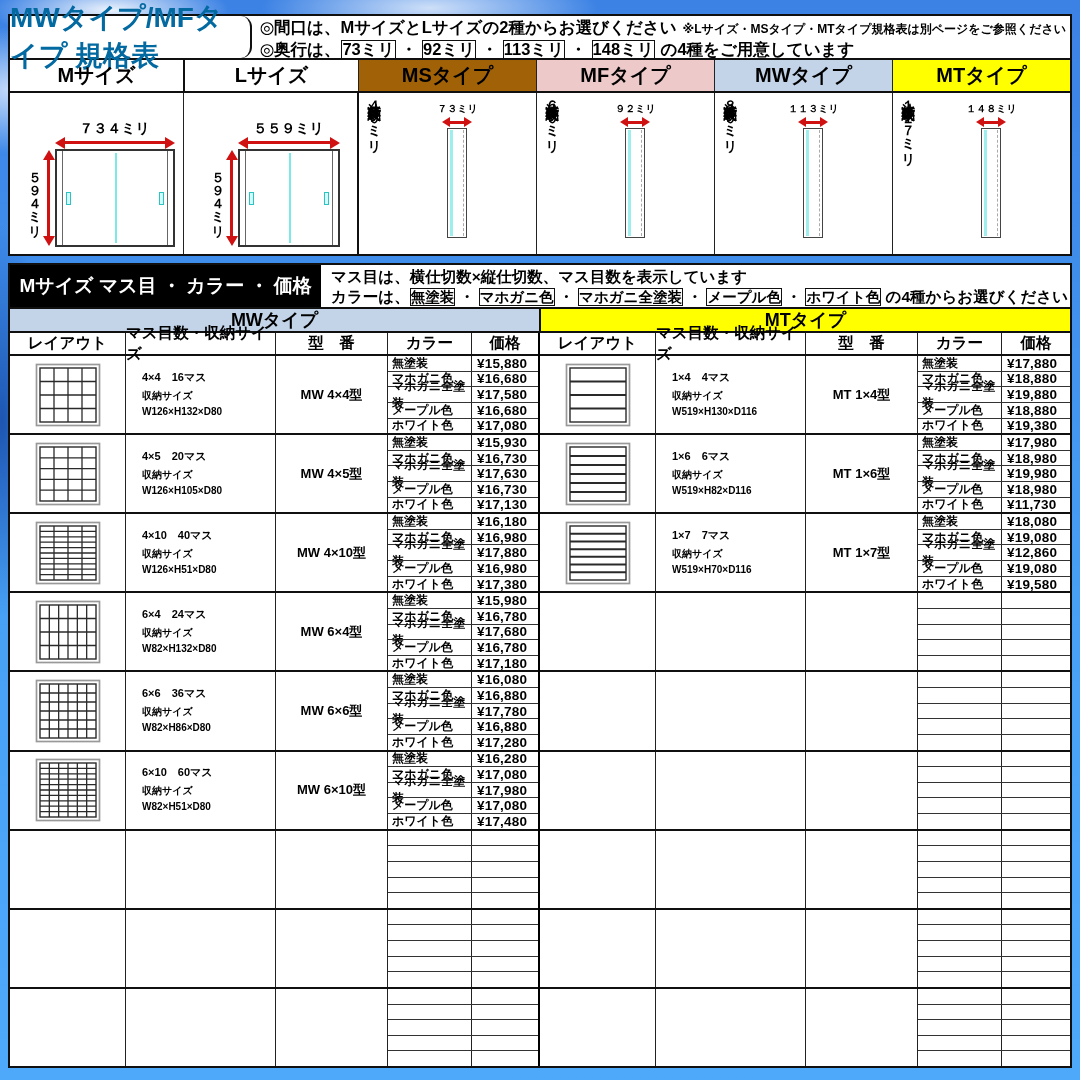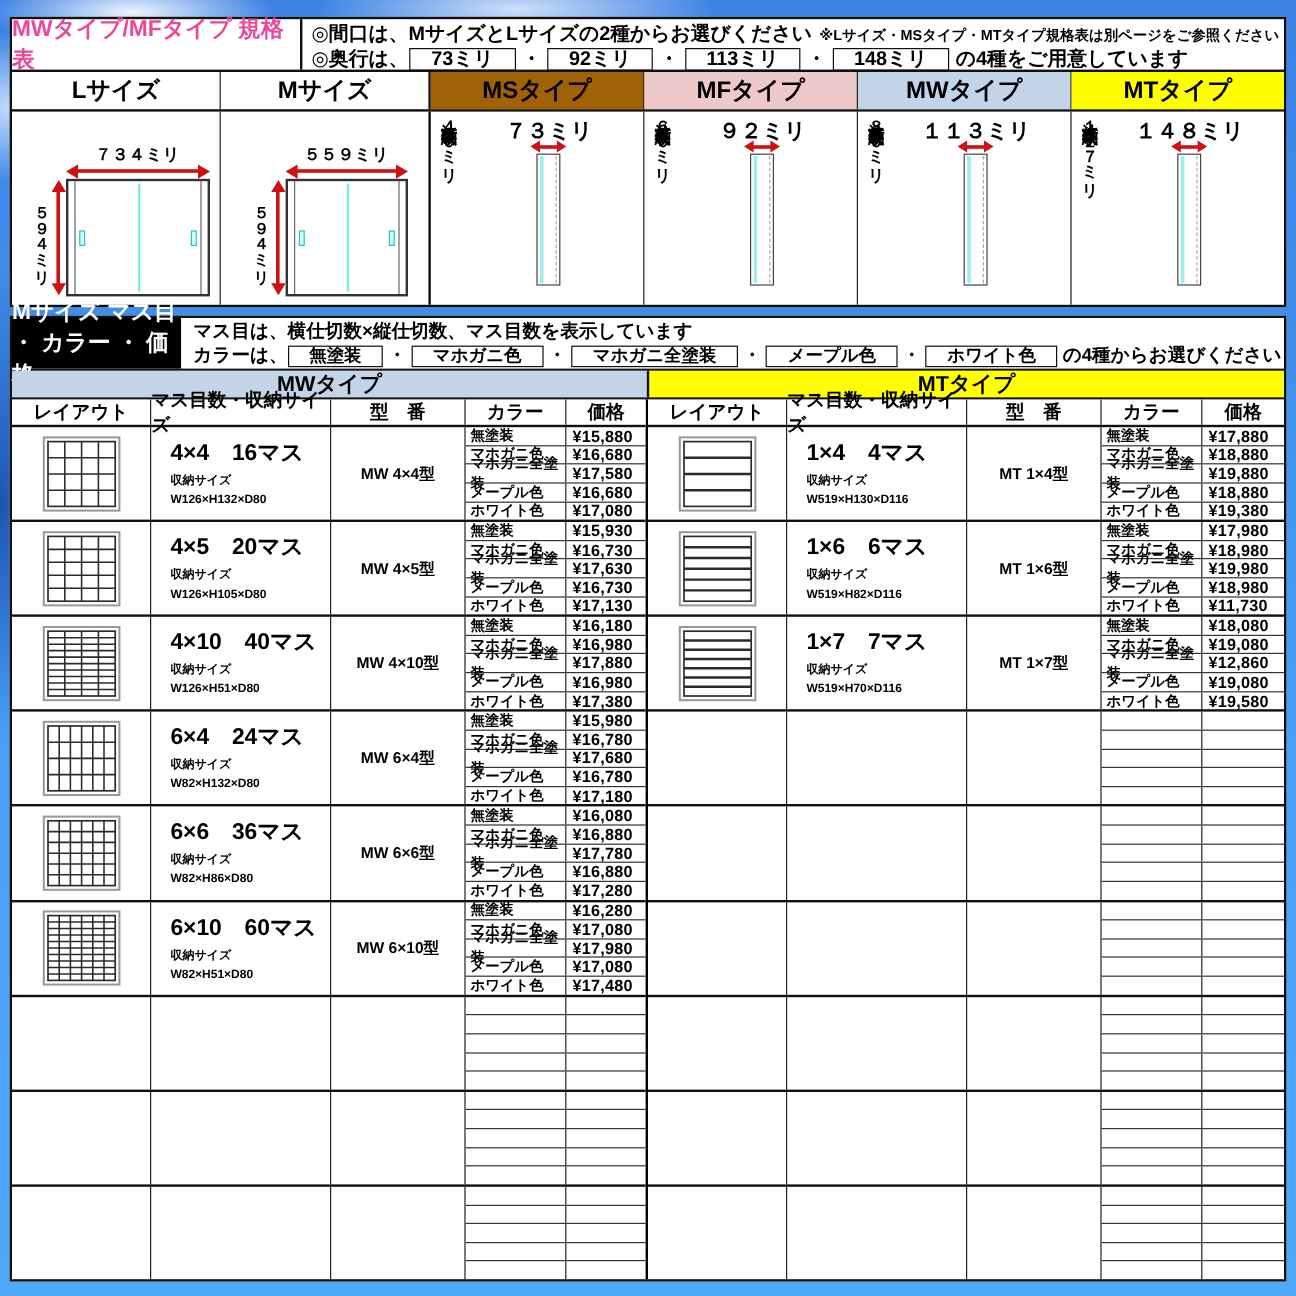--- a/index.html
+++ b/index.html
@@ -11,25 +11,25 @@
       radial-gradient(ellipse 120px 90px at 10px 90px, rgba(230,240,255,.8), rgba(255,255,255,0) 70%),
       radial-gradient(ellipse 60px 260px at 2px 420px, #1d55b2, rgba(29,85,178,0) 75%),
       linear-gradient(180deg,#3c82e4 0%,#3f8ceb 22%,#47a0f4 55%,#4fa9fb 100%);}
   .block{position:absolute;left:8px;width:1064px;border:2px solid #101010;background:#fff;display:flex;flex-direction:column;}
   #block-top{top:14px;height:242px;}
   #block-bottom{top:263px;height:805px;}
 
   
   .rowA{height:44px;display:flex;border-bottom:2px solid #101010;}
   .title-cell{width:349px;border-right:2px solid #101010;display:flex;align-items:center;justify-content:center;
-    font-size:19px;font-weight:800;letter-spacing:0;color:#ec4899;}
+    font-size:28px;font-weight:800;letter-spacing:0;color:#0369a1;border-radius:11px;}
   .notes-cell{flex:1;padding:2px 4px 0 8px;display:flex;flex-direction:column;justify-content:center;}
   .note-line{font-weight:bold;font-size:16.5px;line-height:20px;white-space:nowrap;color:#000;}
   .note-sub{font-size:12px;font-weight:bold;margin-left:6px;}
-  .opt-box{display:inline-block;border:1.5px solid #101010;padding:0 17px;line-height:17px;margin:0 1px;}
+  .opt-box{display:inline-block;border:1.5px solid #101010;padding:0 0;line-height:17px;margin:0 1px;}
   .boxsep{margin:0 4px;}
   .rowB{height:26px;display:flex;background:#000;}
   .bar{color:#fff;font-weight:bold;font-size:18px;display:flex;align-items:center;justify-content:center;background:#000;}
   .rowB .bar.left{width:349px;}
   .rowB .bar.right{flex:1;}
   .rowC{height:33px;display:flex;border-bottom:2px solid #101010;}
   .hc{display:flex;align-items:center;justify-content:center;font-weight:800;font-size:20px;color:#000;border-right:1.5px solid #222;}
   .hc.w-l{width:174px;}
   .hc.w-m{width:175px;border-right:2px solid #101010;}
   .hc.d{flex:1;}
@@ -57,21 +57,21 @@
   .arrow-h::before{content:"";position:absolute;left:0;top:0;border-top:6px solid transparent;border-bottom:6px solid transparent;border-right:10px solid #cf1111;}
   .arrow-h::after{content:"";position:absolute;right:0;top:0;border-top:6px solid transparent;border-bottom:6px solid transparent;border-left:10px solid #cf1111;}
   .arrow-v{position:relative;width:12px;height:96px;}
   .arrow-v .ln{position:absolute;top:9px;bottom:9px;left:4.5px;width:3px;background:#cf1111;}
   .arrow-v::before{content:"";position:absolute;top:0;left:0;border-left:6px solid transparent;border-right:6px solid transparent;border-bottom:10px solid #cf1111;}
   .arrow-v::after{content:"";position:absolute;bottom:0;left:0;border-left:6px solid transparent;border-right:6px solid transparent;border-top:10px solid #cf1111;}
   .depth-cell{flex:1;display:flex;border-right:1.5px solid #222;padding:4px 2px 4px 7px;}
   .depth-cell:last-child{border-right:none;}
   .depth-side{writing-mode:vertical-rl;text-orientation:upright;font-size:13.5px;font-weight:bold;line-height:1.1;letter-spacing:-1px;}
   .depth-main{flex:1;display:flex;flex-direction:column;align-items:center;padding-top:4px;}
-  .depth-label{font-size:18px;font-weight:bold;line-height:16px;}
+  .depth-label{font-size:10px;font-weight:bold;line-height:16px;}
   .arrow-h.sm{width:30px;height:10px;}
   .arrow-h.sm .ln{left:7px;right:7px;top:3.5px;height:3px;}
   .arrow-h.sm::before{border-top-width:5px;border-bottom-width:5px;border-right-width:8px;}
   .arrow-h.sm::after{border-top-width:5px;border-bottom-width:5px;border-left-width:8px;}
   .panel{width:20px;height:110px;border:1.6px solid #444;position:relative;background:#fff;margin-top:1px;}
   .panel .pl2{position:absolute;left:2px;top:1px;bottom:1px;width:2.5px;background:#9deeec;}
   .panel .pr2{position:absolute;right:2px;top:1px;bottom:1px;width:0;border-right:1.3px dashed #aaa;}
 
   
   .rowE{height:44px;display:flex;border-bottom:2px solid #101010;}
@@ -87,21 +87,21 @@
   .ptable.first{border-right:2.5px solid #000;}
   .thead-row{display:flex;height:23px;border-bottom:2px solid #101010;background:#fff;}
   .th{display:flex;align-items:center;justify-content:center;font-weight:800;font-size:15.5px;border-right:1.5px solid #222;color:#000;}
   .th:last-child,.gcell:last-child{border-right:none;}
   .h0{width:116px;} .h1{width:150px;} .h2{width:112px;} .h3{width:84px;} .h4{flex:1;}
   .group-row{flex:1;display:flex;border-bottom:2px solid #101010;min-height:0;}
   .group-row.last{border-bottom:none;}
   .gcell{border-right:1.5px solid #222;min-height:0;}
   .layout-cell{width:116px;display:flex;align-items:center;justify-content:center;}
   .masu-cell{width:150px;display:flex;flex-direction:column;justify-content:center;padding-left:16px;font-weight:bold;color:#000;}
-  .masu-l1{font-size:19px;margin-bottom:3px;}
+  .masu-l1{font-size:11px;margin-bottom:3px;}
   .masu-l2,.masu-l3{font-size:10px;line-height:16px;}
   .model-cell{width:112px;display:flex;align-items:center;justify-content:center;font-size:13px;font-weight:700;color:#000;text-align:right;}
   .colorprice-cell{flex:1;display:flex;flex-direction:column;}
   .subrow{flex:1;display:flex;border-bottom:1px solid #333;min-height:0;}
   .subrow.last{border-bottom:none;}
   .subcell{display:flex;align-items:center;color:#000;}
   .subcell.name{width:84px;border-right:1.5px solid #222;font-size:12px;font-weight:bold;padding-left:4px;}
   .subcell.price{flex:1;font-size:13.5px;font-weight:bold;padding-left:5px;letter-spacing:.2px;}
 </style>
 </head>
@@ -115,22 +115,22 @@
       <div class="notes-cell">
         <div class="note-line">
           <span>◎間口は、MサイズとLサイズの2種からお選びください</span><span class="note-sub">※Lサイズ・MSタイプ・MTタイプ規格表は別ページをご参照ください</span>
         </div>
         <div class="note-line">
           <span>◎奥行は、</span><span><span class="opt-box">73ミリ</span><span class="boxsep">・</span><span class="opt-box">92ミリ</span><span class="boxsep">・</span><span class="opt-box">113ミリ</span><span class="boxsep">・</span><span class="opt-box">148ミリ</span></span> <span>の4種をご用意しています</span>
         </div>
       </div>
     </div>
     <div class="rowC">
+      <div class="hc w-m">Mサイズ</div>
       <div class="hc w-l">Lサイズ</div>
-      <div class="hc w-m">Mサイズ</div>
       <div class="hc d" style="background-color: #a16207;">MSタイプ</div>
       <div class="hc d" style="background-color: rgb(238, 201, 201);">MFタイプ</div>
       <div class="hc d" style="background-color: rgb(195, 212, 233);">MWタイプ</div>
       <div class="hc d" style="background-color: rgb(255, 255, 0);">MTタイプ</div>
     </div>
     <div class="rowD">
 
       <div class="cab-cell l">
         <div class="cab">
           <div class="cab-top">

